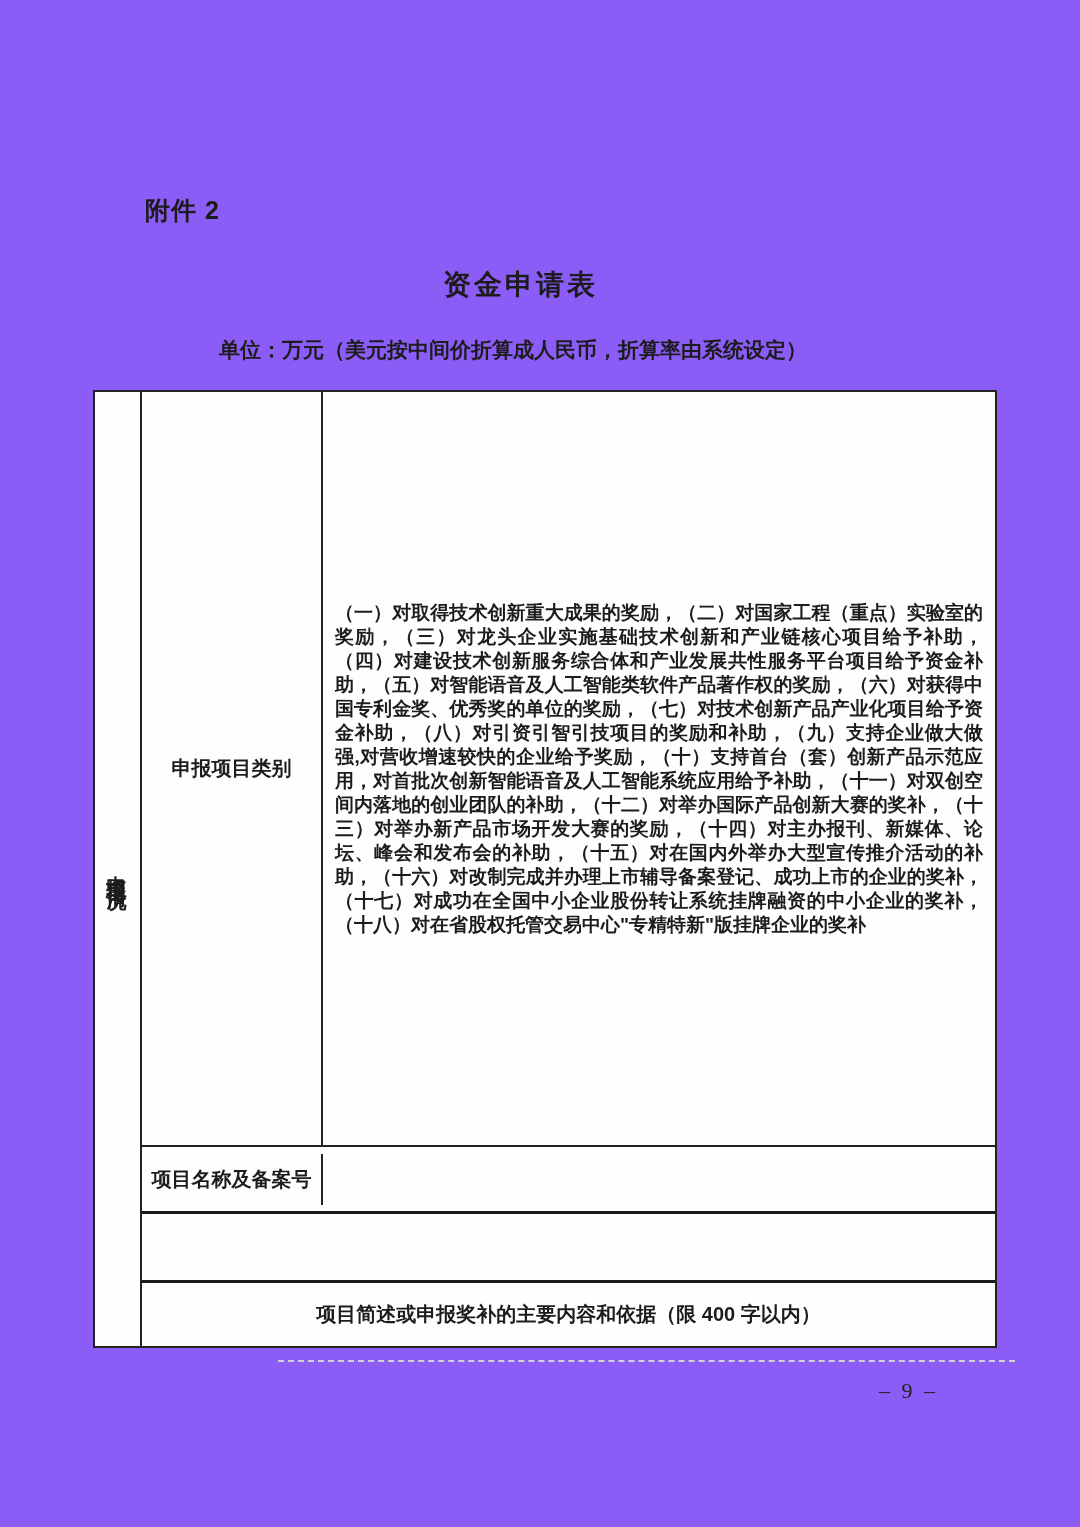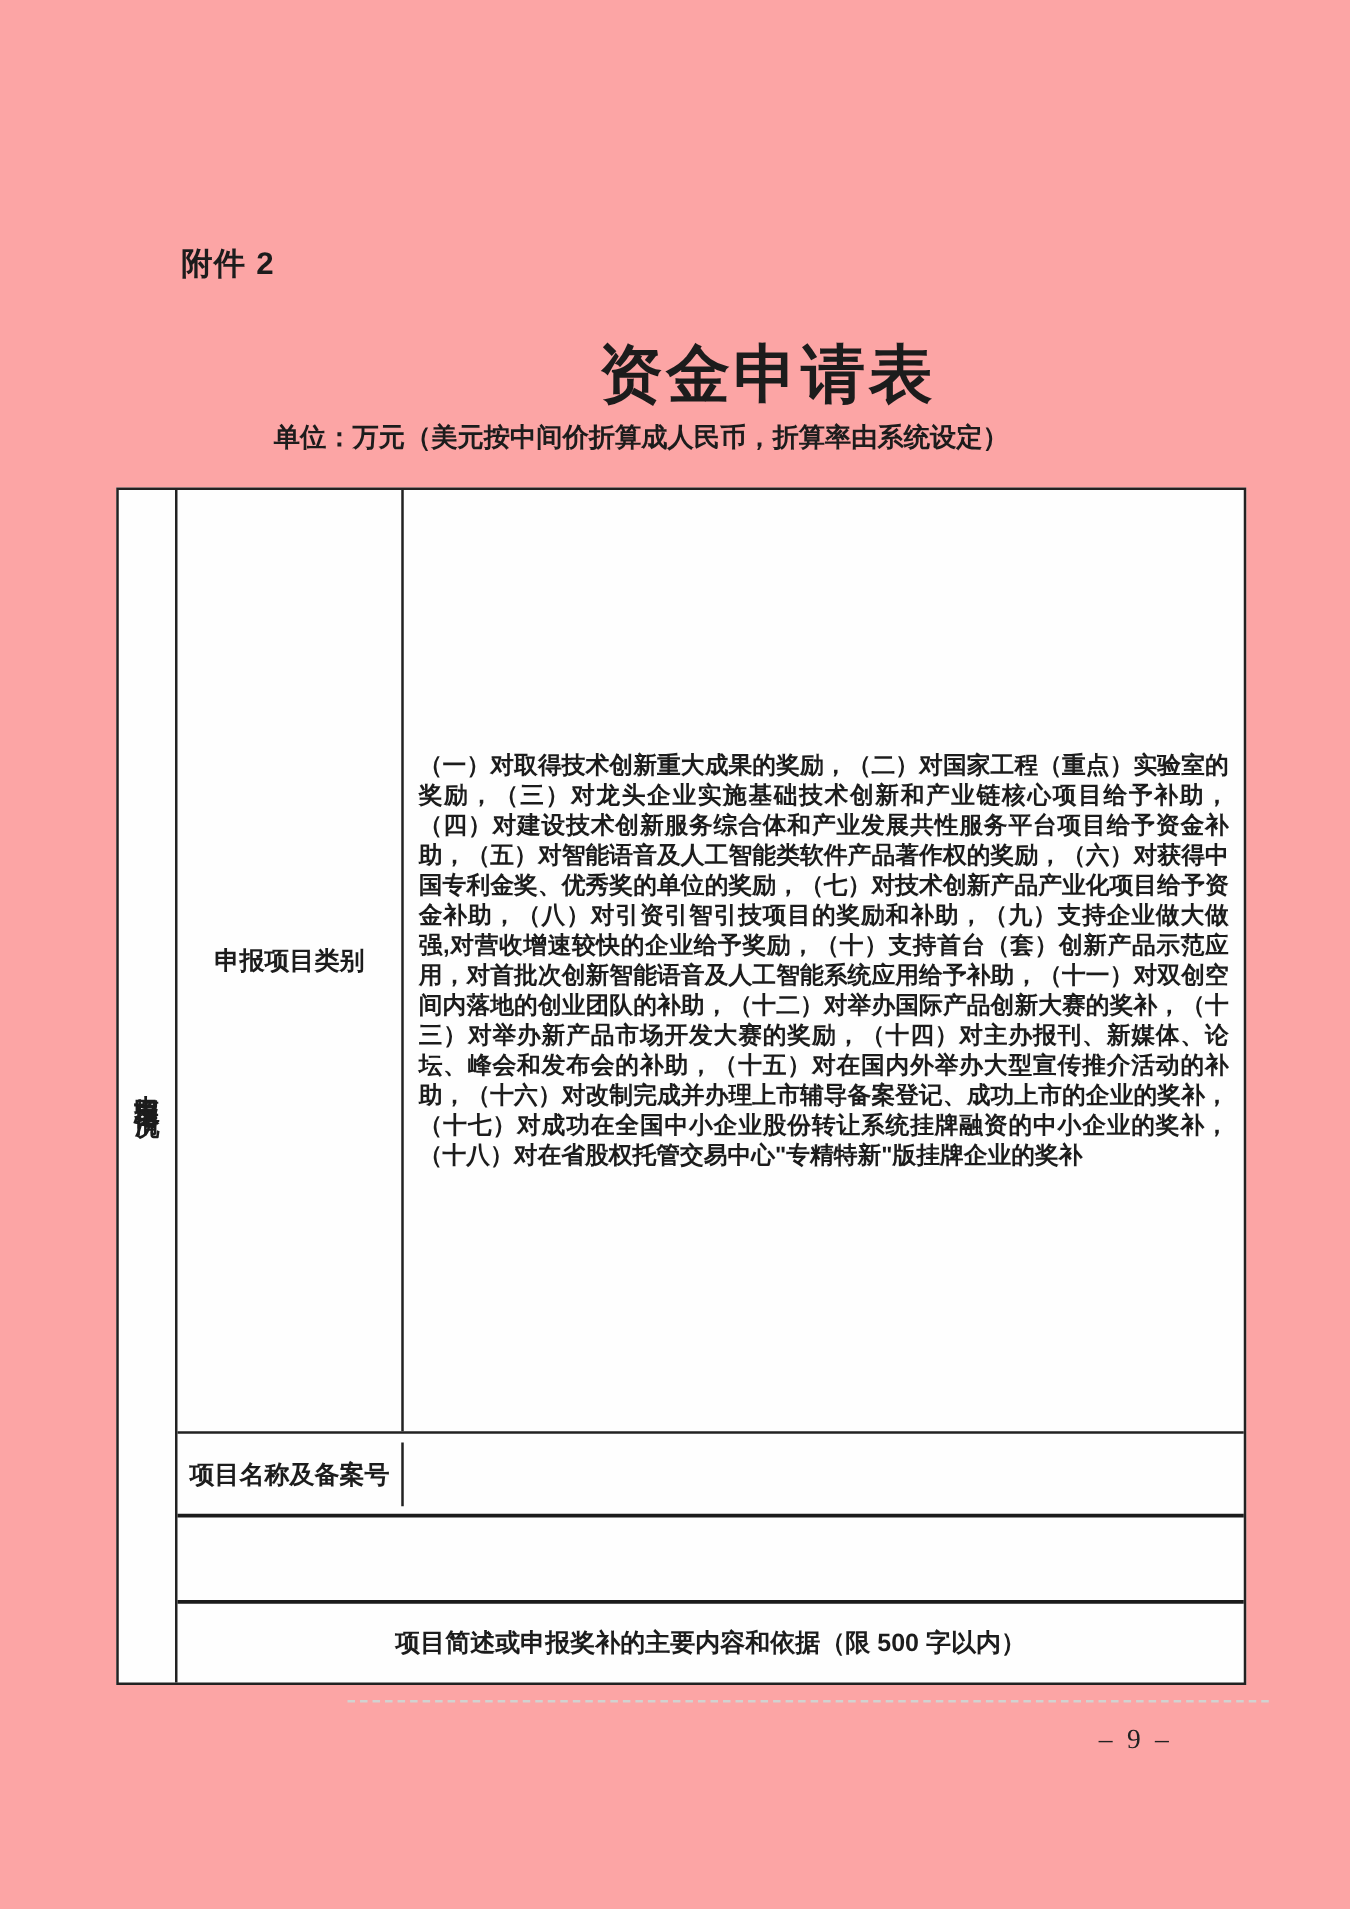--- a/index.html
+++ b/index.html
@@ -7,41 +7,40 @@
   body {
     background: #f6f6f4;
     font-family: "Liberation Sans", "DejaVu Sans", sans-serif;
     color: #1c1c1c;
     position: relative;
     overflow: hidden;
   }
   .page {
     position: absolute;
     inset: 0;
-    background: #fca5a5;
+    background: #8b5cf6;
   }
   .attachment-label {
     position: absolute;
     left: 145px;
     top: 194px;
     font-size: 25px;
     font-weight: bold;
     letter-spacing: 1px;
     white-space: nowrap;
   }
   .doc-title {
     position: absolute;
     left: 443px;
     top: 266px;
-    font-size: 51px;
+    font-size: 28px;
     font-weight: bold;
     font-family: "Liberation Serif", "DejaVu Serif", serif;
     letter-spacing: 3px;
     white-space: nowrap;
-    margin-left: 36px;
   }
   .unit-note {
     position: absolute;
     left: 219px;
     top: 336px;
     font-size: 21px;
     font-weight: bold;
     white-space: nowrap;
   }
   .form-table {
@@ -159,21 +158,21 @@
         <div class="label-cell">项目名称及备案号</div>
         <div class="content-cell"></div>
       </div>
 
       <div class="row row-amount">
         <div class="content-cell"></div>
       </div>
 
       <div class="row row-summary">
         <div class="content-cell">
-          <div class="summary-hint">项目简述或申报奖补的主要内容和依据（限 500 字以内）</div>
+          <div class="summary-hint">项目简述或申报奖补的主要内容和依据（限 400 字以内）</div>
         </div>
       </div>
 
     </div>
   </div>
 
   <div class="artifact-line"></div>
 
   <div class="page-number">– 9 –</div>
 

